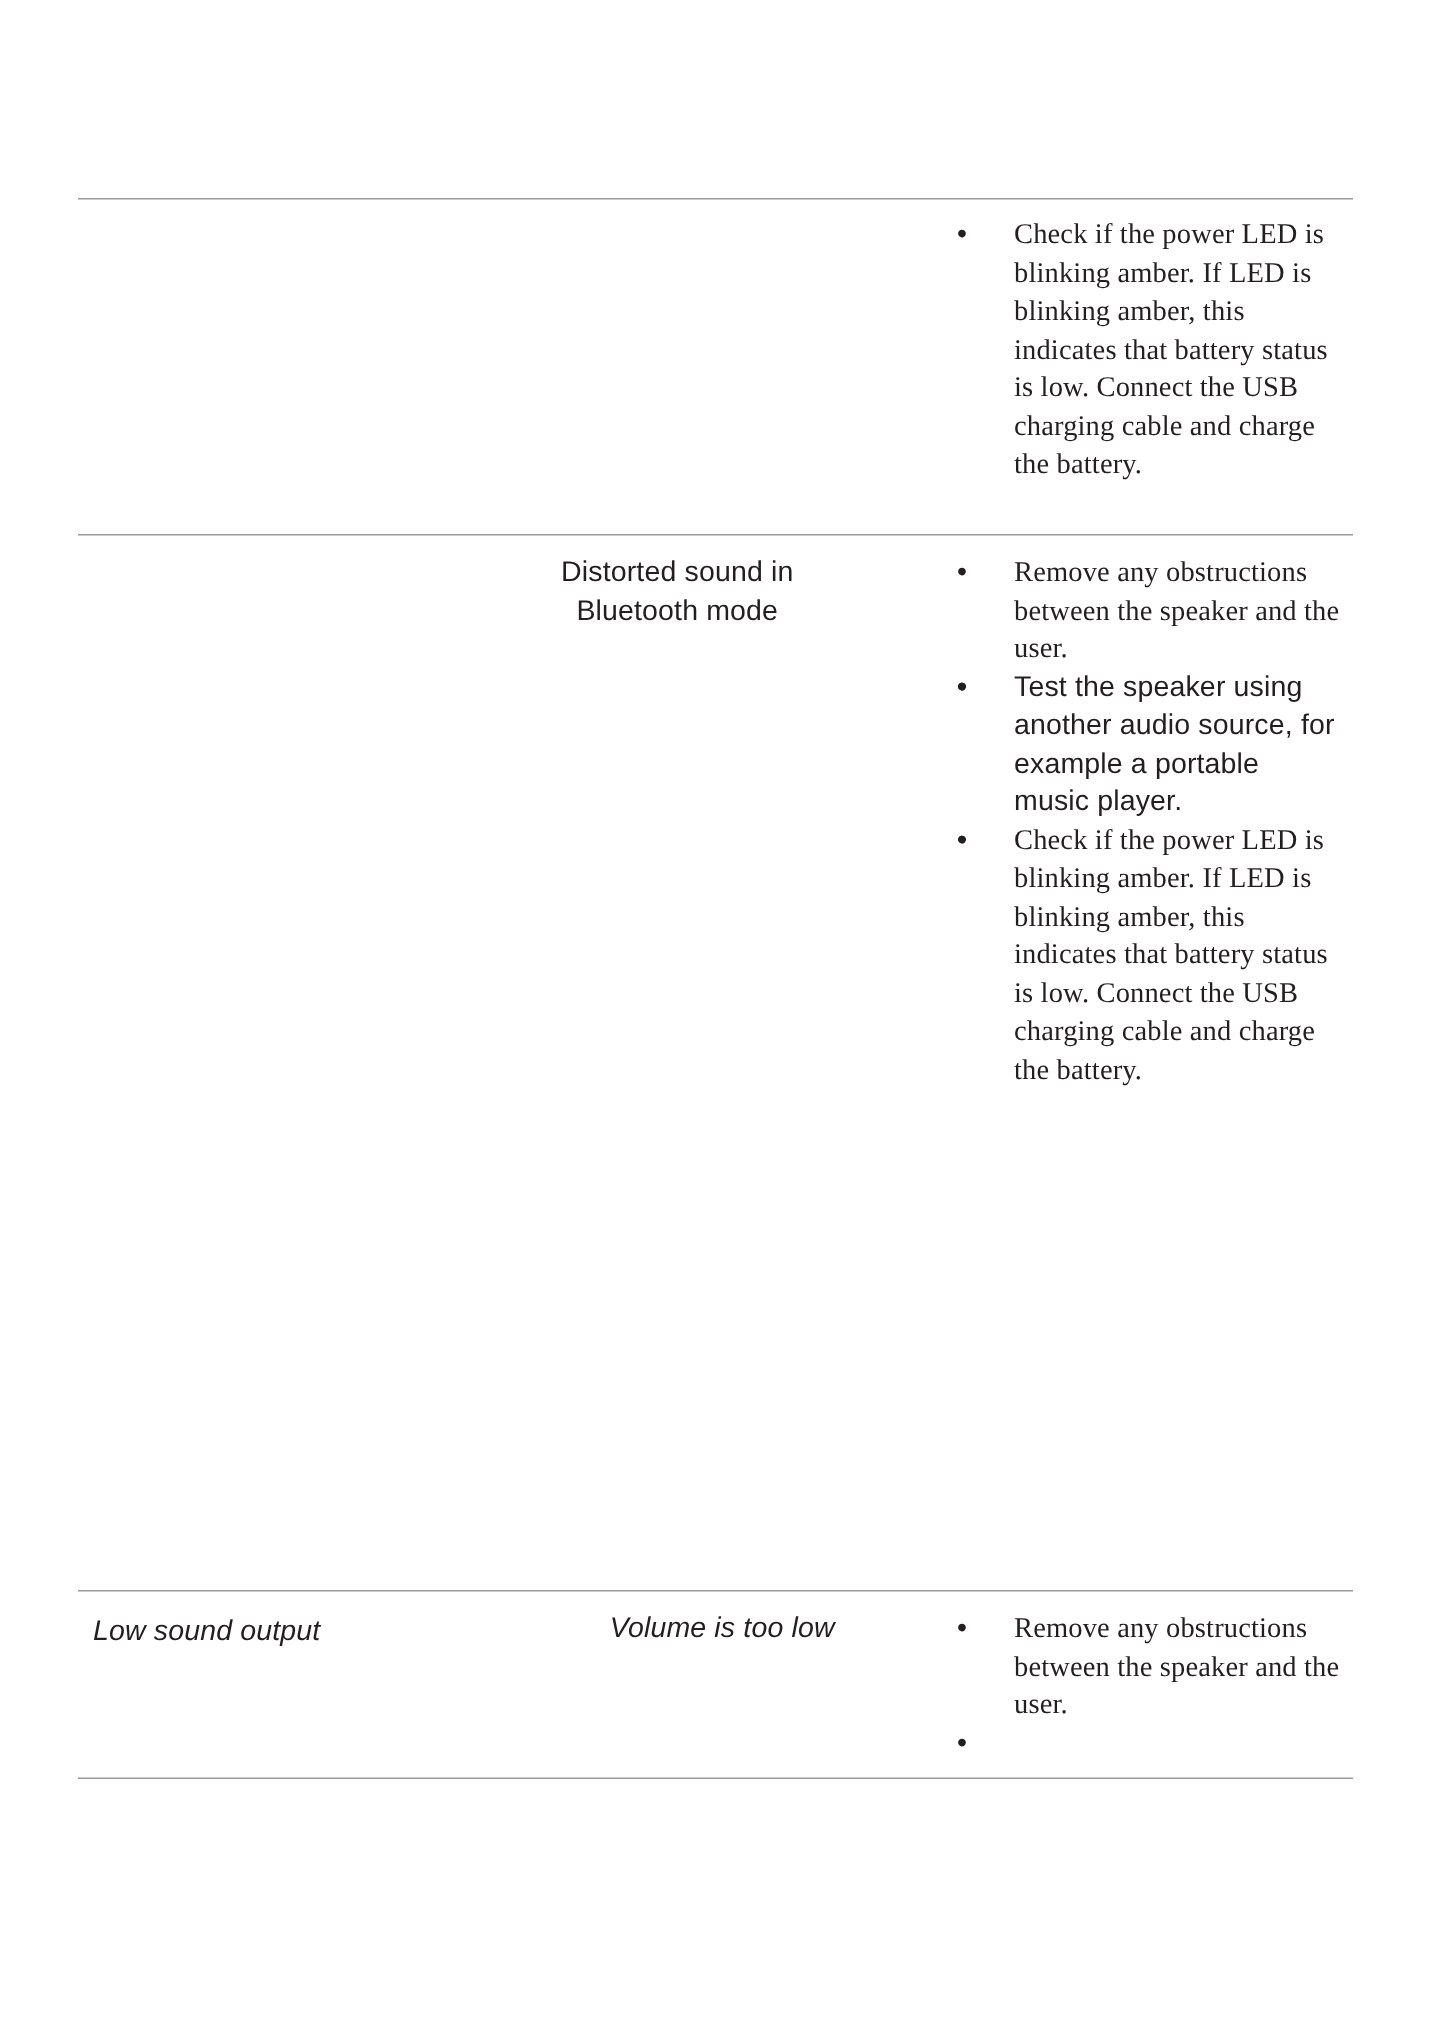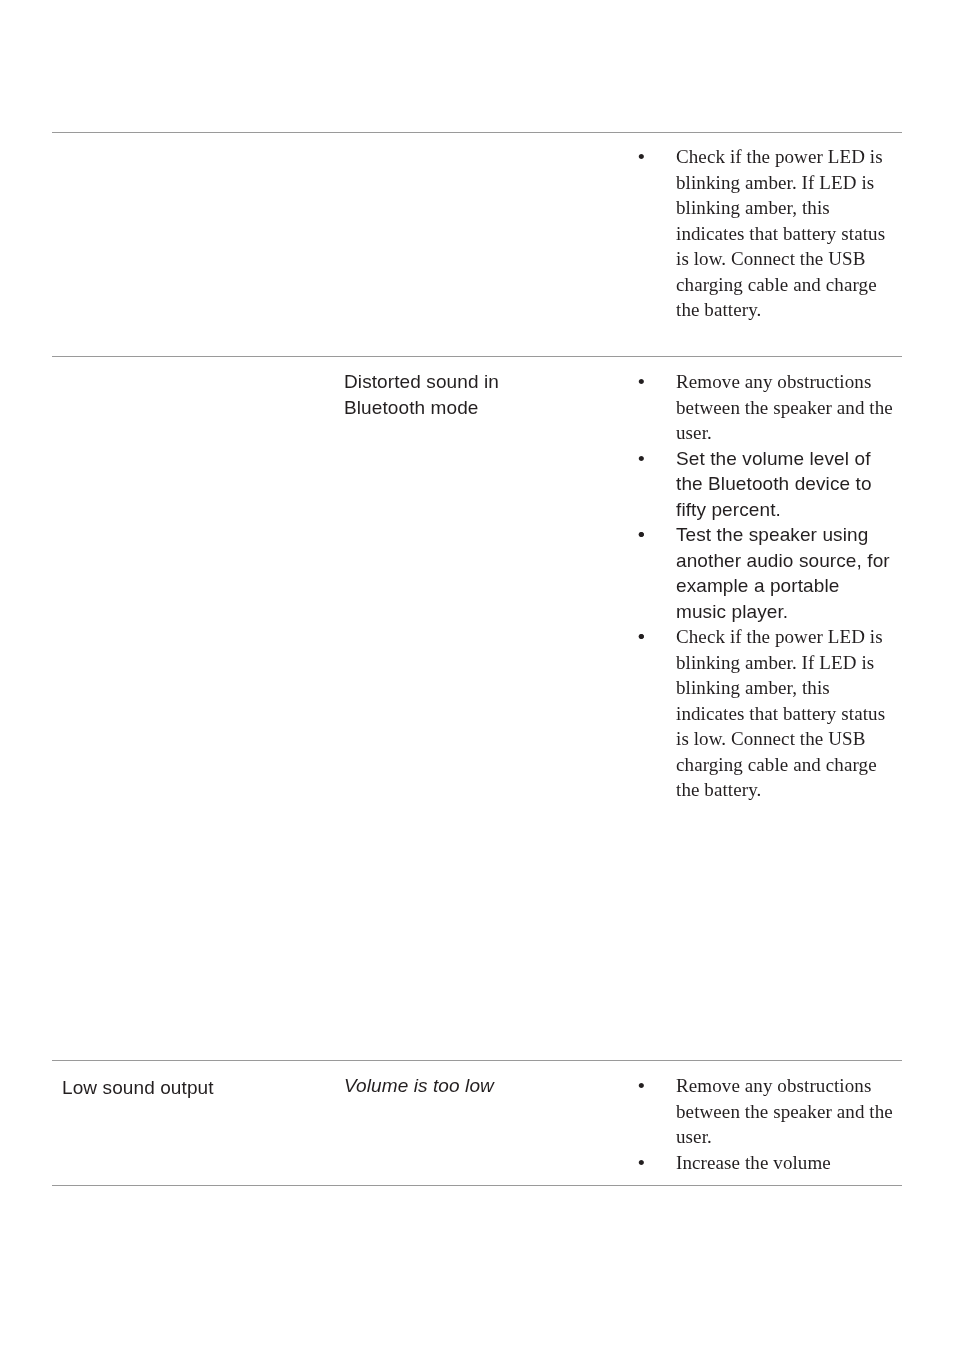--- a/index.html
+++ b/index.html
@@ -44,20 +44,21 @@
     width: 292px;
     box-sizing: border-box;
     padding: 14px 10px 10px 10px;
     flex: 0 0 292px;
   }
   .col-issue {
     width: 285px;
     box-sizing: border-box;
     padding: 14px 10px 10px 0px;
     flex: 0 0 285px;
+    text-align: center;
   }
   .col-solution {
     flex: 1 1 auto;
     box-sizing: border-box;
     padding: 12px 0 10px 0;
   }
   .cell-text {
     font-size: 19px;
     line-height: 26px;
     font-weight: 400;
@@ -85,21 +86,21 @@
     top: 0;
     font-size: 19px;
     line-height: 25.5px;
     color: #231f20;
   }
   .row-1 .col-solution { padding-top: 11px; padding-bottom: 14px; }
   .row-2 .col-solution { padding-top: 12px; padding-bottom: 8px; }
   .row-3 .col-solution { padding-top: 12px; padding-bottom: 6px; }
   .row-2 .col-issue { padding-top: 12px; }
   .row-3 .col-issue { padding-top: 12px; font-style: italic; }
-  .row-3 .col-symptom { padding-top: 14px; }
+  .row-3 .col-symptom { padding-top: 14px; font-style: italic; }
   .row-1 { min-height: 223px; }
   .row-2 { min-height: 703px; }
   .row-3 { min-height: 124px; }
   .wrap-narrow { max-width: 215px; display: block; }
   .wrap-mid { max-width: 225px; display: block; font-family: Liberation Serif, serif; }
 </style>
 </head>
 <body>
 
 <div class="page">
@@ -134,21 +135,20 @@
         <span class="cell-text wrap-narrow">Distorted sound in Bluetooth mode</span>
       </div>
       <div class="col-solution">
         <ul class="bullets">
           <li>
             <span class="bullet-mark">•</span>
             <span class="wrap-mid">Remove any obstructions between the speaker and the user.</span>
           </li>
           <li>
             <span class="bullet-mark">•</span>
-            <span class="wrap-narrow">Set the volume level of the Bluetooth device to fifty percent.</span>
           </li>
           <li>
             <span class="bullet-mark">•</span>
           </li>
           <li>
             <span class="bullet-mark">•</span>
             <span class="wrap-narrow">Test the speaker using another audio source, for example a portable music player.</span>
           </li>
           <li>
             <span class="bullet-mark">•</span>
@@ -171,21 +171,20 @@
         <span class="cell-text">Volume is too low</span>
       </div>
       <div class="col-solution">
         <ul class="bullets">
           <li>
             <span class="bullet-mark">•</span>
             <span class="wrap-mid">Remove any obstructions between the speaker and the user.</span>
           </li>
           <li>
             <span class="bullet-mark">•</span>
-            <span class="wrap-mid">Increase the volume</span>
           </li>
         </ul>
       </div>
     </div>
 
     <div class="rule"></div>
 
   </div>
 </div>
 

